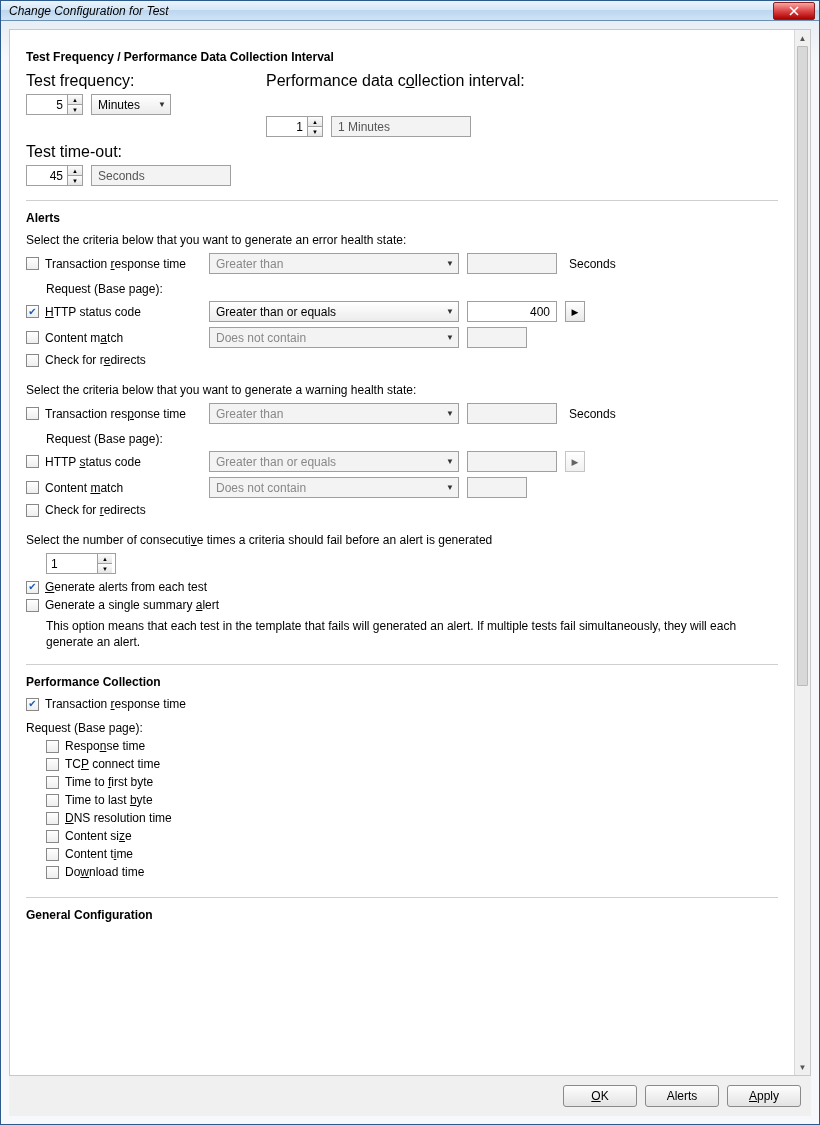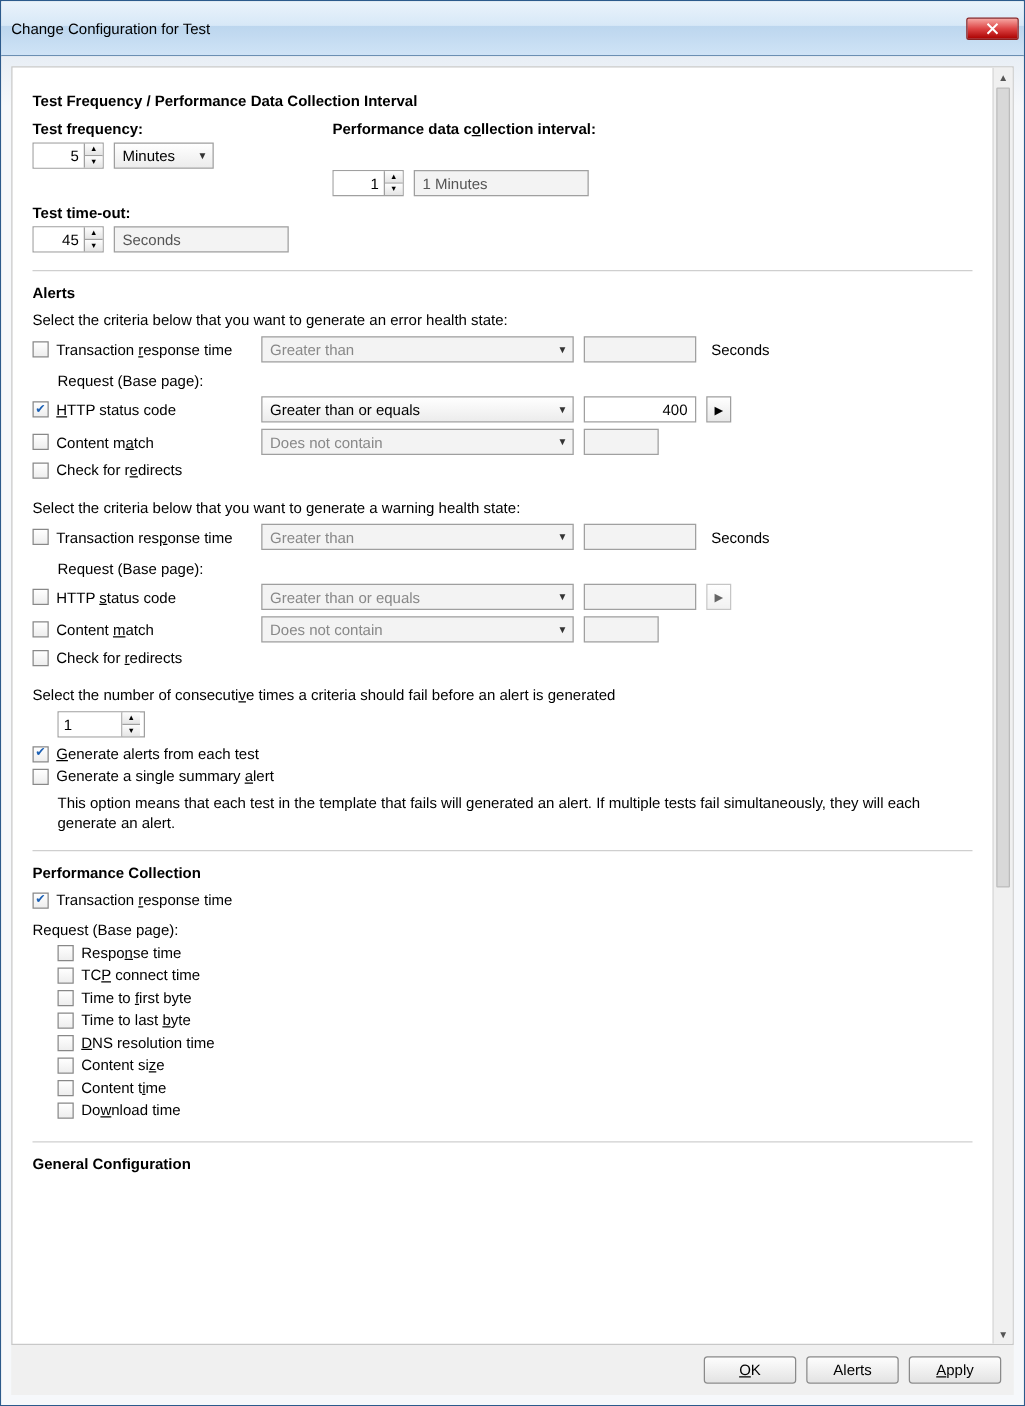--- a/index.html
+++ b/index.html
@@ -1,30 +1,30 @@
 <!DOCTYPE html>
 <html><head>
 <meta charset="utf-8">
 <style>
   * { box-sizing: border-box; font-family: "Segoe UI", Tahoma, sans-serif; }
   body { margin: 0; background: #fff; }
   .window { width: 820px; height: 1125px; border: 1px solid #2c5a8c; display: flex; flex-direction: column; background: #f0f0f0;}
-  .titlebar { height: 44px; background: linear-gradient(to bottom,#eaf3fb 0%,#d7e8f7 45%,#bcd6ee 46%,#cfe3f6 100%); display: flex; align-items: center; padding: 0 4px 0 8px; border-bottom:1px solid #6b8fb3;}
+  .titlebar { height: 20px; background: linear-gradient(to bottom,#eaf3fb 0%,#d7e8f7 45%,#bcd6ee 46%,#cfe3f6 100%); display: flex; align-items: center; padding: 0 4px 0 8px; border-bottom:1px solid #6b8fb3;font-style:italic;}
   .titlebar .title { flex:1; font-size:12px; color:#000;}
   .close-btn { width:42px; height:18px; background:linear-gradient(to bottom,#f6a6a2,#d44,#a00); border:1px solid #8a1f1f; border-radius:2px; display:flex; align-items:center; justify-content:center; color:#fff; font-size:11px; cursor:pointer;}
   .close-btn svg { width:10px; height:10px;}
   .outer { flex:1; padding:8px; display:flex; flex-direction:column; background: linear-gradient(to bottom,#e8eef5,#f6f8fb 40px);}
   .panel { flex:1; background:#fff; border:1px solid #c8c8c8; position:relative; overflow:hidden;}
   .scroll { position:absolute; top:0; left:0; right:16px; bottom:0; overflow:hidden; padding:10px 16px 10px 16px; font-size:12px; color:#000;}
   .vscroll { position:absolute; right:0; top:0; width:16px; bottom:0; background:#f0f0f0; border-left:1px solid #d8d8d8;}
   .vscroll .arrow { height:16px; display:flex; align-items:center; justify-content:center; font-size:8px; color:#555; cursor:pointer;}
   .thumb { position:absolute; left:2px; right:2px; top:16px; height:640px; background:#d8d8d8; border:1px solid #bbb; border-radius:1px;}
   h4.section { font-size:12px; font-weight:bold; margin:10px 0 8px 0;}
   .row { display:flex; align-items:center; margin:4px 0; gap:6px;}
-  label.lbl { font-size:12px;font-weight:bold;}
+  label.lbl { font-size:16px;}
   .col { display:flex; flex-direction:column; gap:4px;}
   .grid2 { display:flex; gap:40px;}
   .num { display:inline-flex; border:1px solid #a0a0a0; height:21px; background:#fff;}
   .num input { border:none; width:40px; text-align:right; padding:0 4px; font-size:12px; outline:none;}
   .num .spins { width:15px; display:flex; flex-direction:column; border-left:1px solid #a0a0a0;}
   .num .spins div { flex:1; display:flex; align-items:center; justify-content:center; font-size:6px; background:linear-gradient(#fdfdfd,#e5e5e5); cursor:pointer;}
   .num .spins div:first-child { border-bottom:1px solid #a0a0a0;}
   .select { display:inline-flex; align-items:center; border:1px solid #9f9f9f; height:21px; background:linear-gradient(#fff,#ececec); padding:0 4px 0 6px; font-size:12px; min-width:80px; cursor:pointer;}
   .select.wide { min-width:250px; justify-content:space-between;}
   .select.disabled, .num.disabled, .txt.disabled { background:#f3f3f3; color:#888;}

